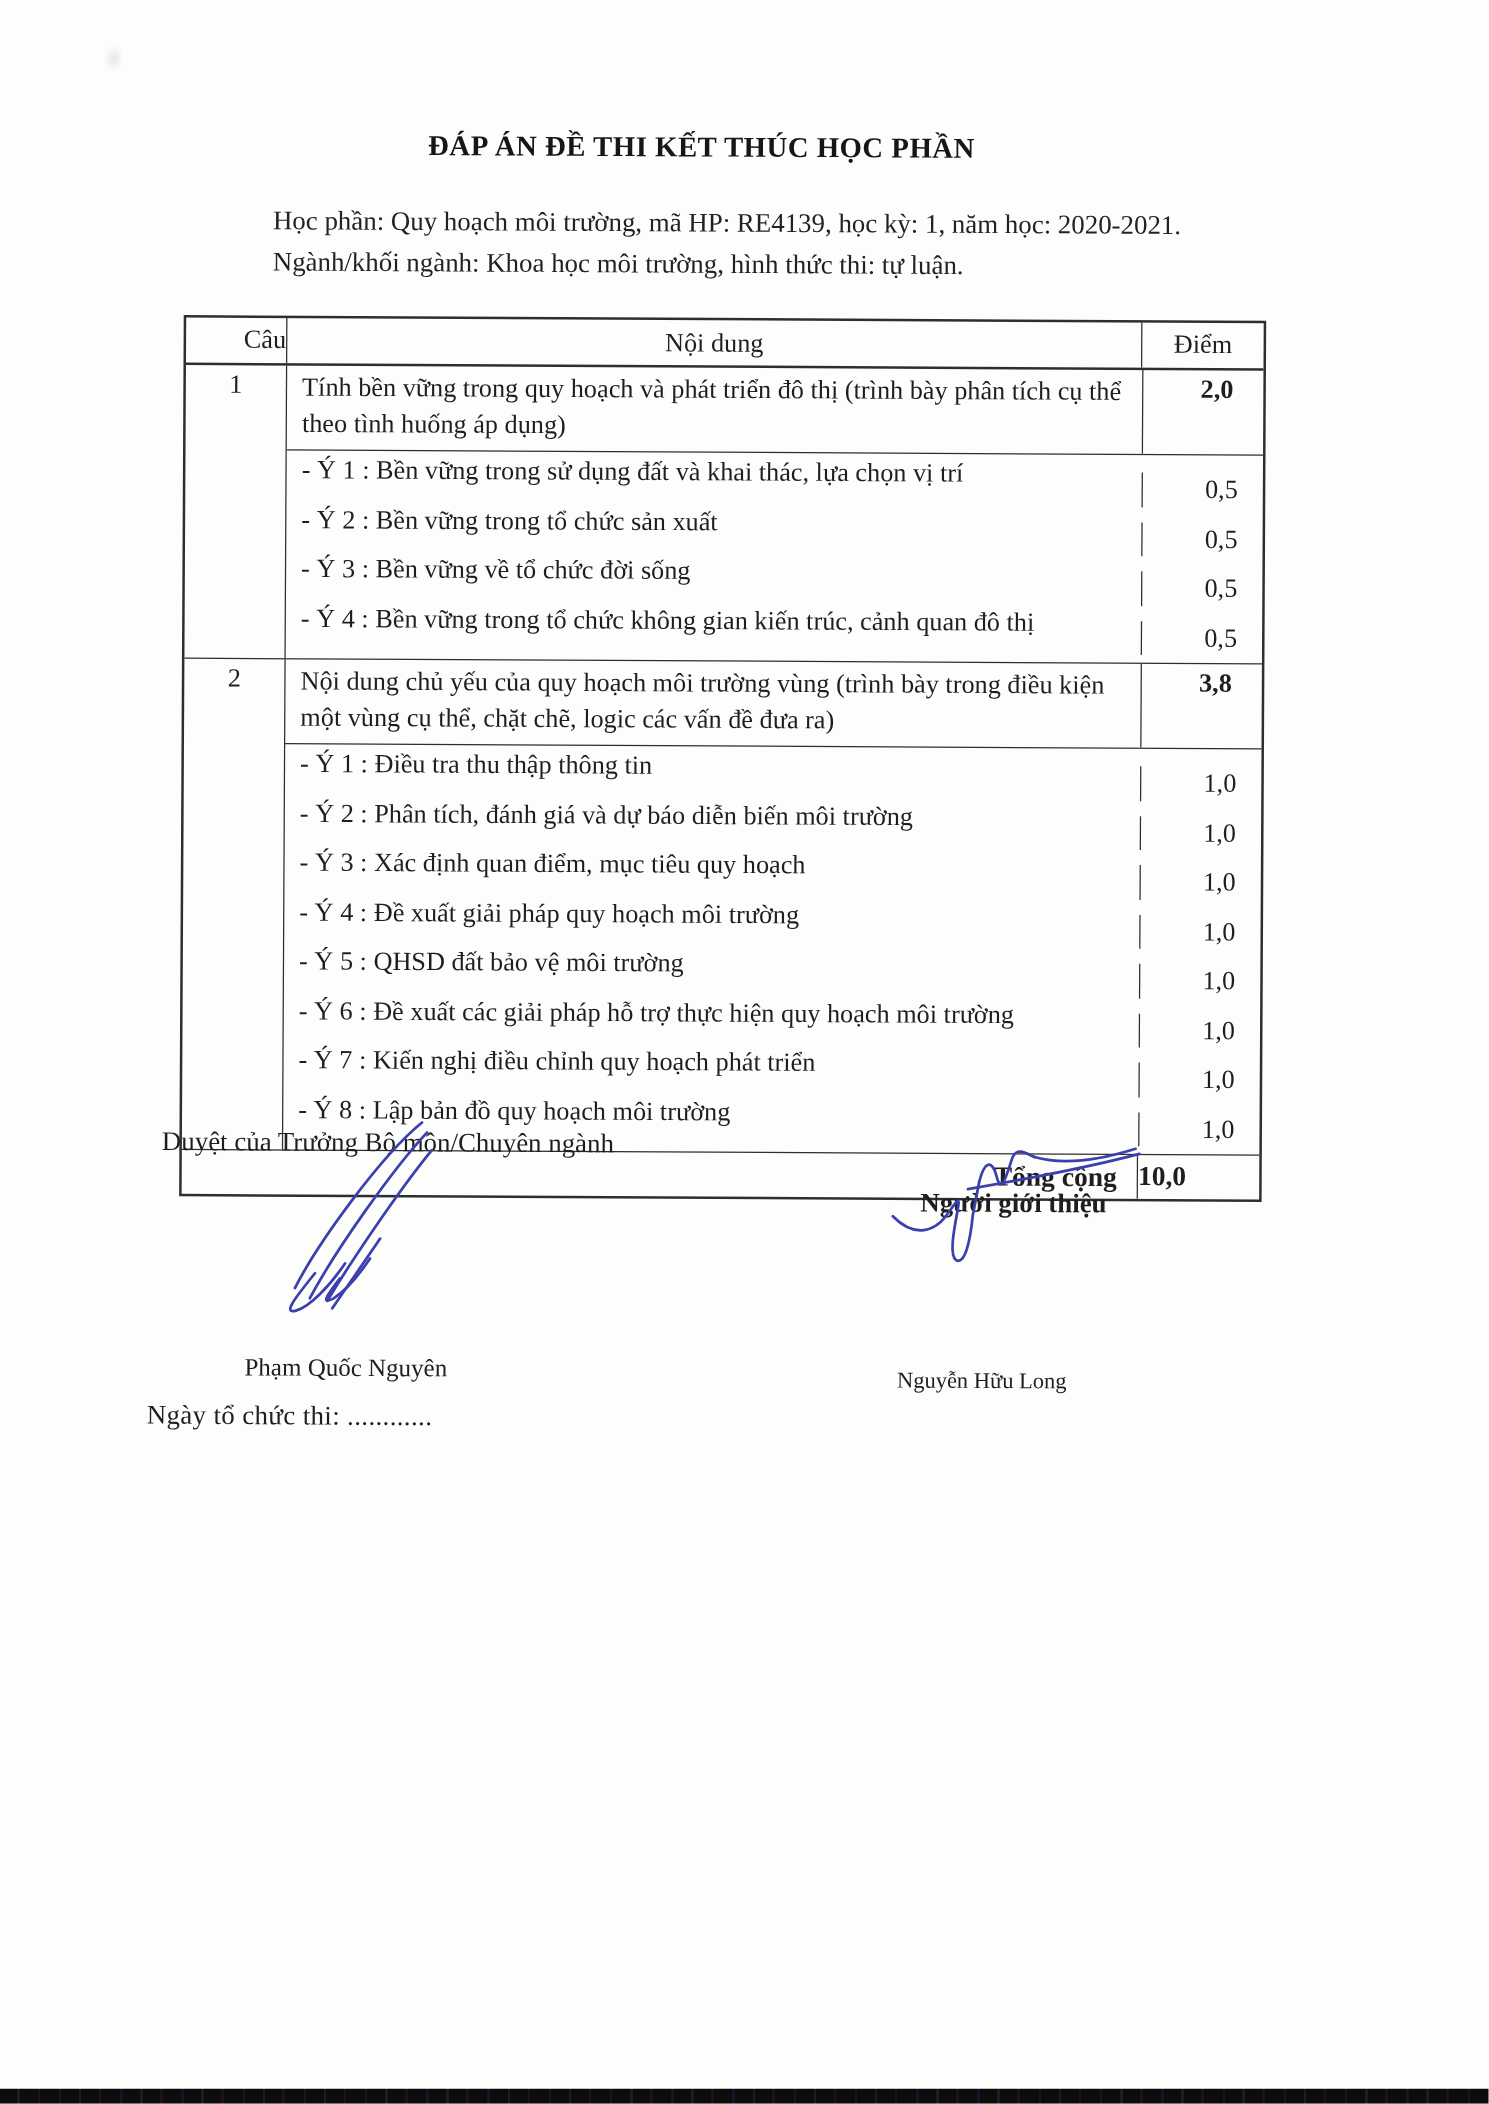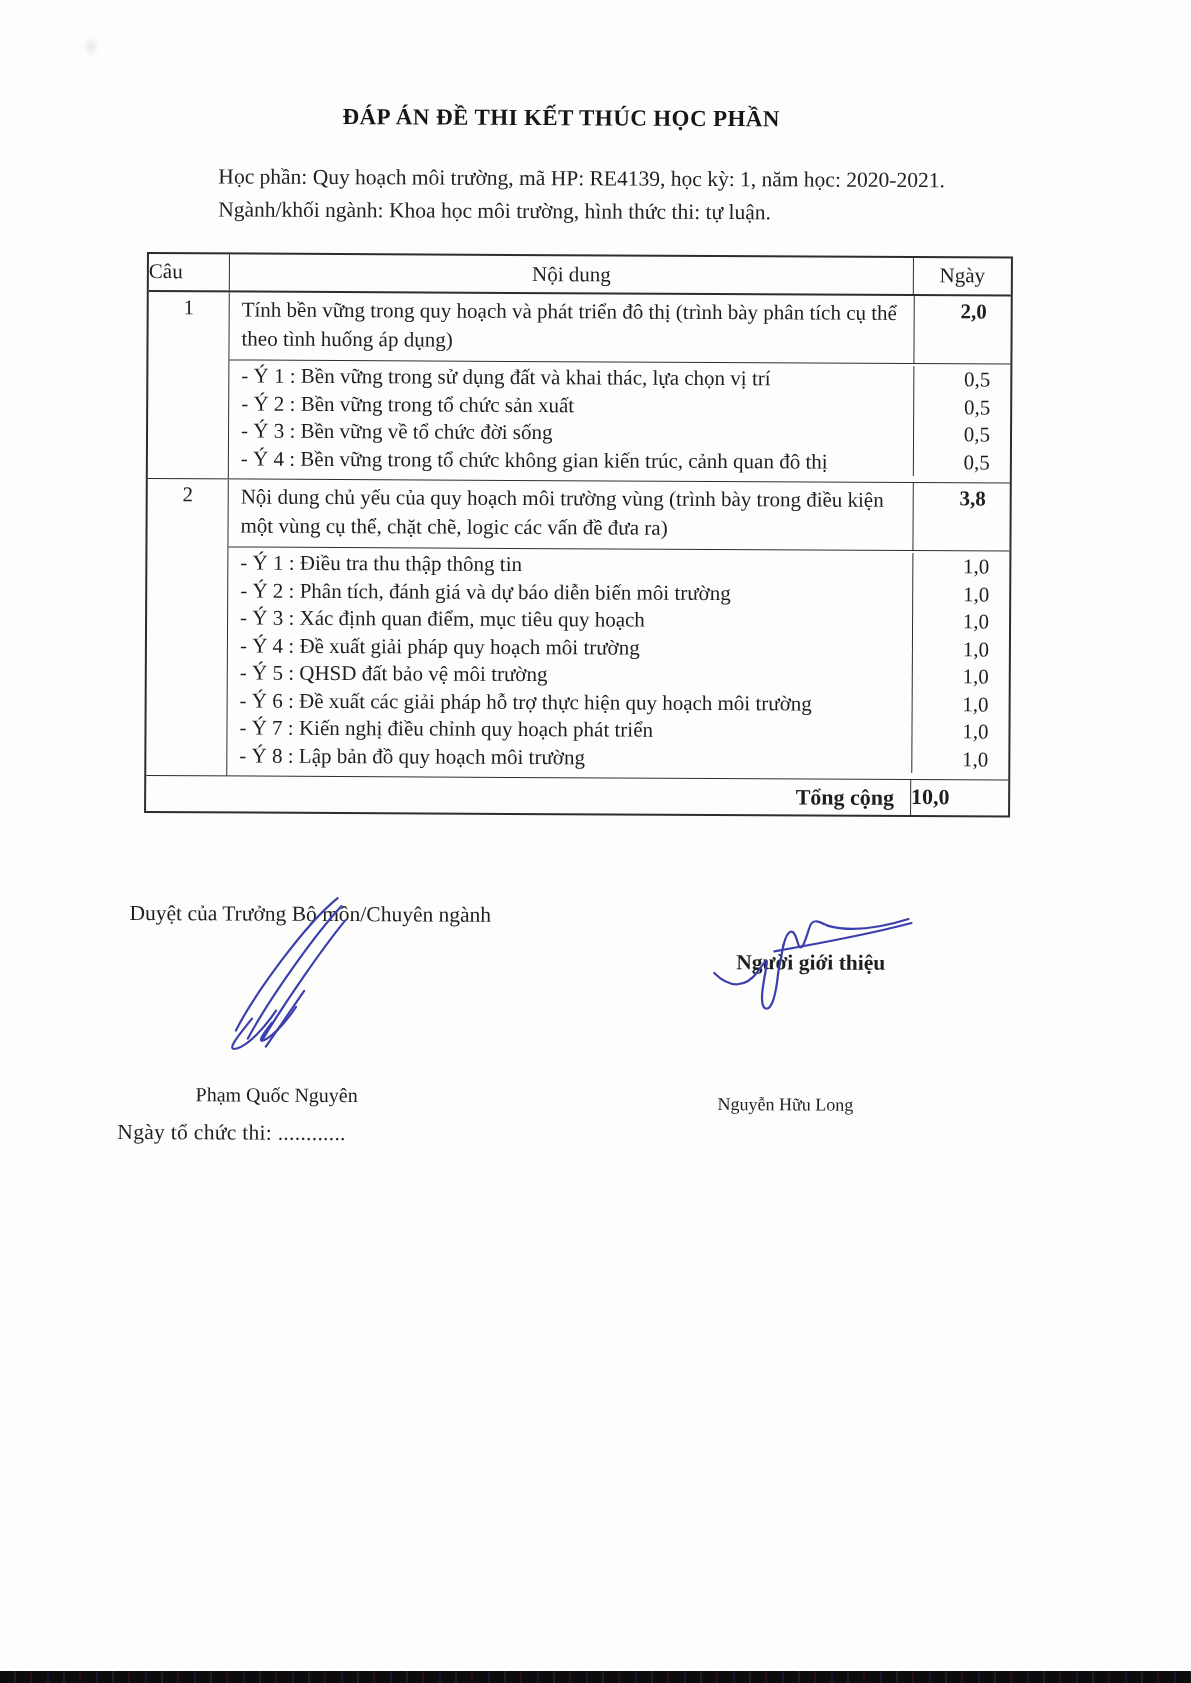--- a/index.html
+++ b/index.html
@@ -32,35 +32,35 @@
   }
   
   .tbl{
     position:absolute;left:147px;top:252px;width:866px;
     border:2px solid #2e2e2e;
     box-sizing:border-box;
     font-size:21px;
   }
   .trow{display:flex;}
   .thead{border-bottom:2px solid #2e2e2e;height:36px;align-items:center;}
-  .h-cau{width:80px;text-align:left;border-right:1.5px solid #2e2e2e;align-self:stretch;line-height:34px;}
+  .h-cau{width:80px;text-align:right;border-right:1.5px solid #2e2e2e;align-self:stretch;line-height:34px;}
   .h-content{flex:1;text-align:center;}
   .h-score{width:97px;text-align:center;border-left:1.5px solid #2e2e2e;align-self:stretch;line-height:34px;}
   .qblock{display:flex;border-bottom:1.5px solid #2e2e2e;}
   .qnum{width:80px;border-right:1.5px solid #2e2e2e;text-align:center;padding-top:3px;}
   .qbody{flex:1;display:flex;flex-direction:column;}
   .qmain{display:flex;border-bottom:1.5px solid #2e2e2e;}
   .qsummary{flex:1;padding:3px 10px 7px 12px;line-height:28.5px;}
   .qscore{width:97px;border-left:1.5px solid #2e2e2e;text-align:right;
           padding:3px 24px 0 0;box-sizing:border-box;font-weight:bold;}
   .qitems{display:flex;flex-direction:column;padding-top:2px;padding-bottom:6px;}
   .qitem{display:flex;}
   .itext{flex:1;padding:0 8px 0 12px;line-height:27.5px;}
   .iscore{width:97px;border-left:1.5px solid #2e2e2e;text-align:right;
-          padding:0 20px 0 0;box-sizing:border-box;line-height:27.5px;}
+          padding:0 20px 0 0;box-sizing:border-box;line-height:27.5px;margin-top:12px;}
   .qitems .qitem:first-child .iscore{padding-top:0;}
   
   .qitem .iscore{min-height:27.5px;}
   .tfoot{display:flex;height:35px;align-items:center;}
   .foot-label{flex:1;text-align:right;font-weight:bold;font-size:22px;padding-right:16px;}
   .foot-score{width:97px;border-left:1.5px solid #2e2e2e;align-self:stretch;
               line-height:33px;text-align:left;font-weight:bold;font-size:22px;}
   
   .sig-title-left{position:absolute;left:133px;top:901px;font-size:21.5px;}
   .sig-title-right{position:absolute;left:740px;top:903px;font-size:21.5px;font-weight:bold;margin-top:44px;}
@@ -90,21 +90,21 @@
   <div class="subtitle">
     <div>Học phần: Quy hoạch môi trường, mã HP: RE4139, học kỳ: 1, năm học: 2020-2021.</div>
     <div>Ngành/khối ngành: Khoa học môi trường, hình thức thi: tự luận.</div>
   </div>
 
   <div class="tbl">
 
     <div class="trow thead">
       <div class="h-cau">Câu</div>
       <div class="h-content">Nội dung</div>
-      <div class="h-score">Ngày</div>
+      <div class="h-score">Điểm</div>
     </div>
 
     <div class="qblock">
       <div class="qnum">1</div>
       <div class="qbody">
         <div class="qmain">
           <div class="qsummary">Tính bền vững trong quy hoạch và phát triển đô thị (trình bày phân tích cụ thể theo tình huống áp dụng)</div>
           <div class="qscore">2,0</div>
         </div>
         <div class="qitems">

